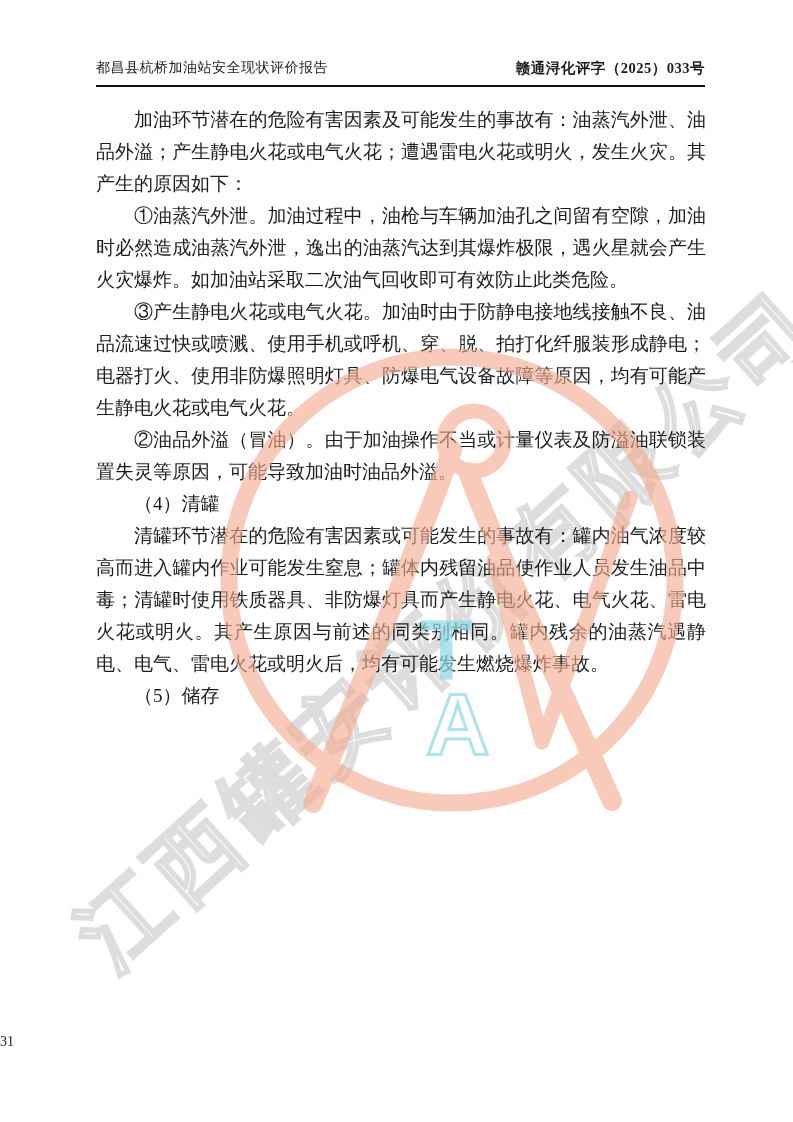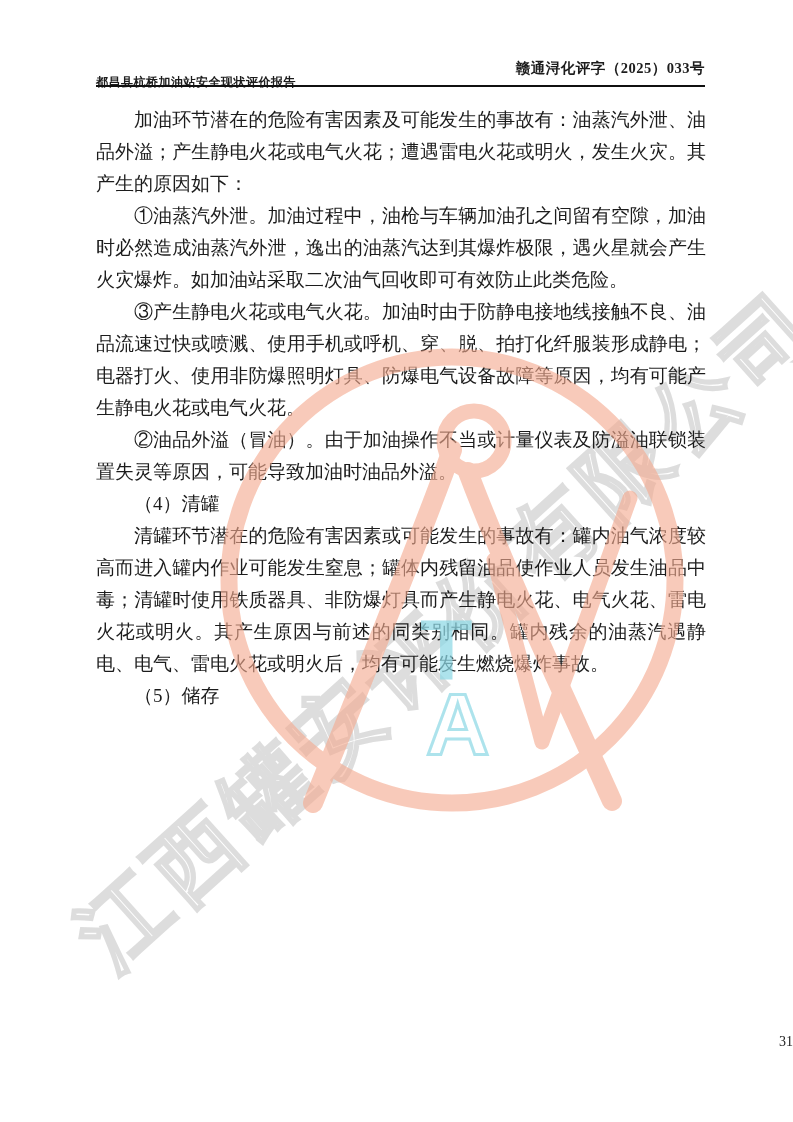--- a/index.html
+++ b/index.html
@@ -7,22 +7,22 @@
     position: relative;
     width: 793px; height: 1122px;
     margin: 0 auto;
     background: #ffffff;
     overflow: hidden;
     font-family: "Liberation Serif", "DejaVu Serif", serif;
     color: #1c1c1c;
   }
   
   .header-left {
-    position: absolute; left: 96px; top: 74px;
-    font-size: 12px; font-weight: bold; letter-spacing: 0.5px;
+    position: absolute; left: 96px; top: 59px;
+    font-size: 14px; font-weight: normal; letter-spacing: 0.5px;
   }
   .header-right {
     position: absolute; right: 88px; top: 59px;
     font-size: 14.5px; font-weight: bold; letter-spacing: 0.5px; padding-left: 12px;
   }
   .header-rule {
     position: absolute; left: 96px; top: 85px;
     width: 609px; height: 0;
     border-top: 2px solid #101010;
   }
@@ -34,21 +34,21 @@
   }
   .content p {
     margin: 0; padding: 0;
     font-size: 19px; line-height: 32px;
     text-align: justify;
     text-indent: 2em;
   }
   
   .footer {
     position: absolute; left: 0; top: 1034px; width: 100%;
-    text-align: right; font-size: 14px;
+    text-align: left; font-size: 14px;
   }
   
   .wm-gray {
     position: absolute; left: 52px; top: 906px;
     transform: rotate(-42deg); transform-origin: 0 0;
     white-space: nowrap;
     font-size: 88px; font-weight: bold; letter-spacing: 8px;
     color: transparent;
     -webkit-text-stroke: 2.5px #c2c2c2;
     opacity: 0.55;

